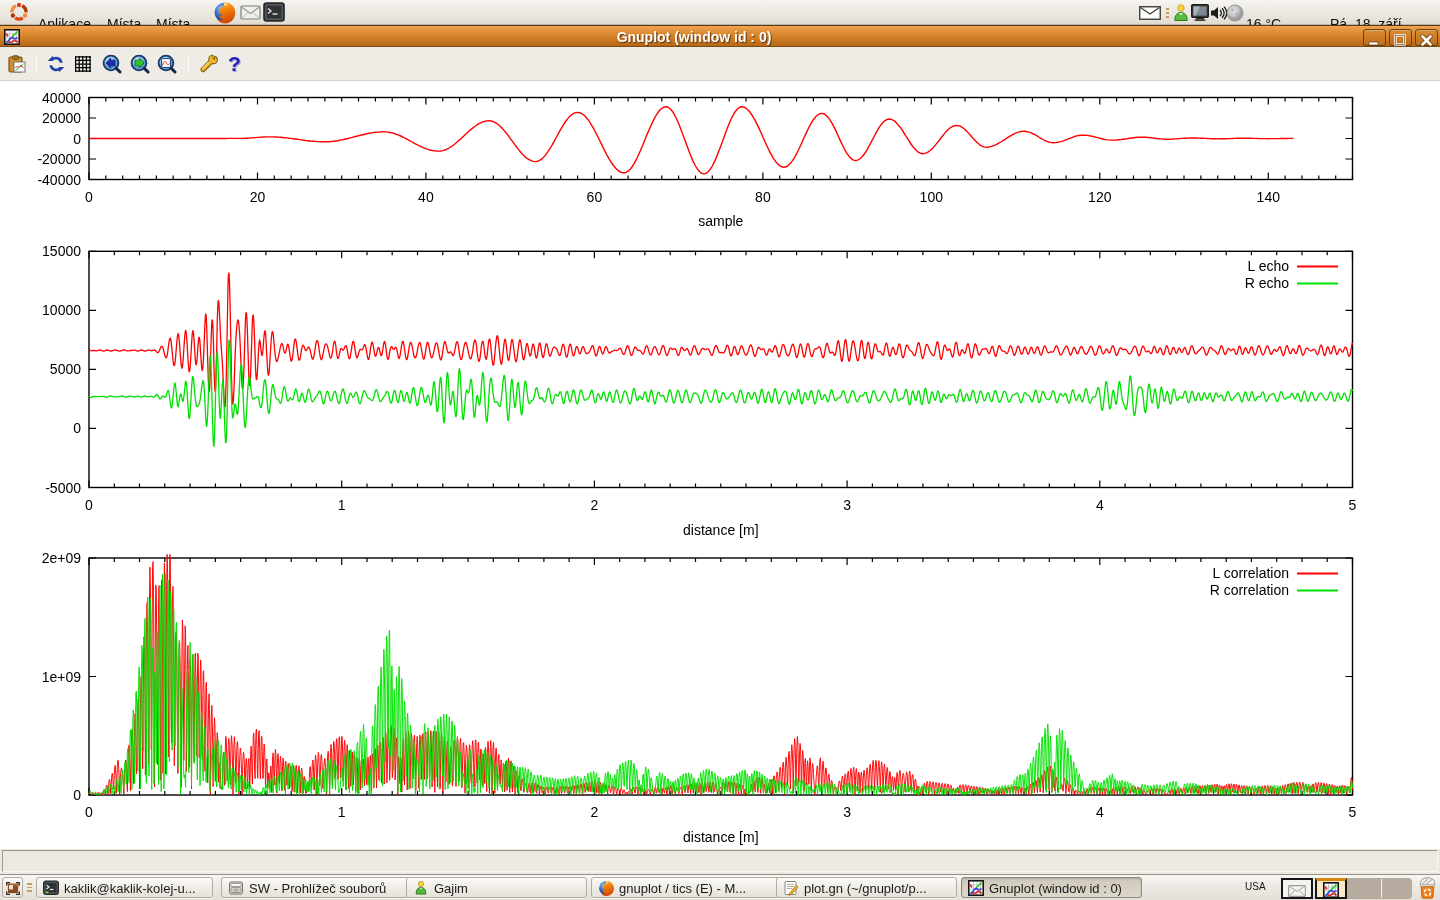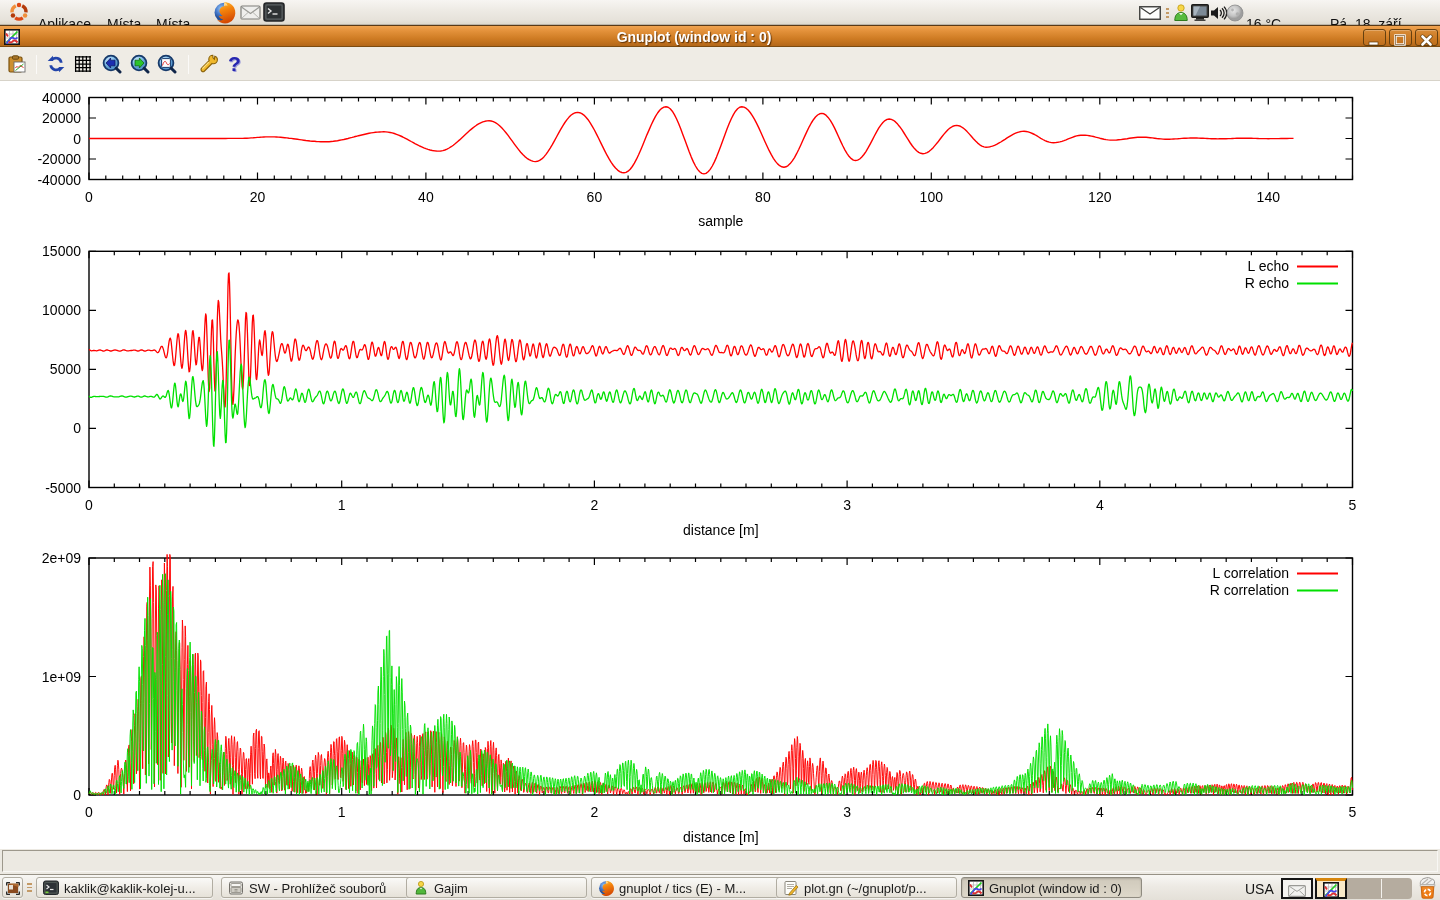--- a/index.html
+++ b/index.html
@@ -343,21 +343,21 @@
     <div class="tbtn" style="left:961px;width:181px;background:linear-gradient(#cfc9bb 0%,#d7d1c3 55%,#ded8ca 100%);border-color:#8f8b80;box-shadow:inset 0 1px 2px rgba(0,0,0,0.18);">
       <div class="ico"><svg width="16" height="16" viewBox="0 0 16 16" style="">
           <rect x="0.8" y="0.8" width="14.4" height="14.4" fill="#fff" stroke="#141414" stroke-width="1.6"></rect>
           <path d="M5.5,2 v12 M2,12.5 h12 M9,2 v12 M12.5,2 v12 M2,5 h12 M2,9 h12" stroke="#b0b0b0" stroke-width="0.7"></path>
           <path d="M2.5,13.5 L13.5,2.5" stroke="#22cc22" stroke-width="1.7" fill="none"></path>
           <path d="M2.5,14.5 L6.5,9.5 C8,7.5 8.5,8.5 10,9.5 C11.5,10.5 12.5,9.5 13.5,8.5" stroke="#4444ee" stroke-width="1.7" fill="none"></path>
           <path d="M2,4.5 L4,7.5 M4.5,13 C6,13.5 7.5,13.7 8.5,12.5 C9.5,11.3 11,11 12,12 L13.5,13.5" stroke="#e03030" stroke-width="1.9" fill="none"></path>
         </svg></div>
       <div class="lab">Gnuplot (window id : 0)</div>
     </div>
-    <span class="abs" style="left:1245px;top:6px;font-size:14px;color:#141414;">USA</span>
+    <span class="abs" style="left:1245px;top:6px;font-size:10px;color:#141414;">USA</span>
     <div class="abs" style="left:1281px;top:3px;width:32px;height:21px;border:2px solid #151515;background:#f4f3f0;">
       <div class="abs" style="left:5px;top:2.5px;"><svg width="18" height="12" viewBox="0 0 18 12" style="">
           <rect x="0.6" y="0.6" width="16.8" height="10.8" rx="1" fill="#f2f2f0" stroke="#9a9a96" stroke-width="1.1"></rect>
           <path d="M1.2,1.2 L9,6.4 L16.8,1.2 M1.2,10.8 L6.5,5.8 M16.8,10.8 L11.5,5.8" fill="none" stroke="#a2a29e" stroke-width="1"></path>
         </svg></div>
     </div>
     <div class="abs" style="left:1315px;top:3px;width:32px;height:21px;border:2px solid #151515;border-top:3px solid #d8870e;background:#f8e9c8;">
       <div class="abs" style="left:6px;top:0.5px;"><svg width="16" height="16" viewBox="0 0 16 16" style="">
           <rect x="0.8" y="0.8" width="14.4" height="14.4" fill="#fff" stroke="#141414" stroke-width="1.6"></rect>
           <path d="M5.5,2 v12 M2,12.5 h12 M9,2 v12 M12.5,2 v12 M2,5 h12 M2,9 h12" stroke="#b0b0b0" stroke-width="0.7"></path>

